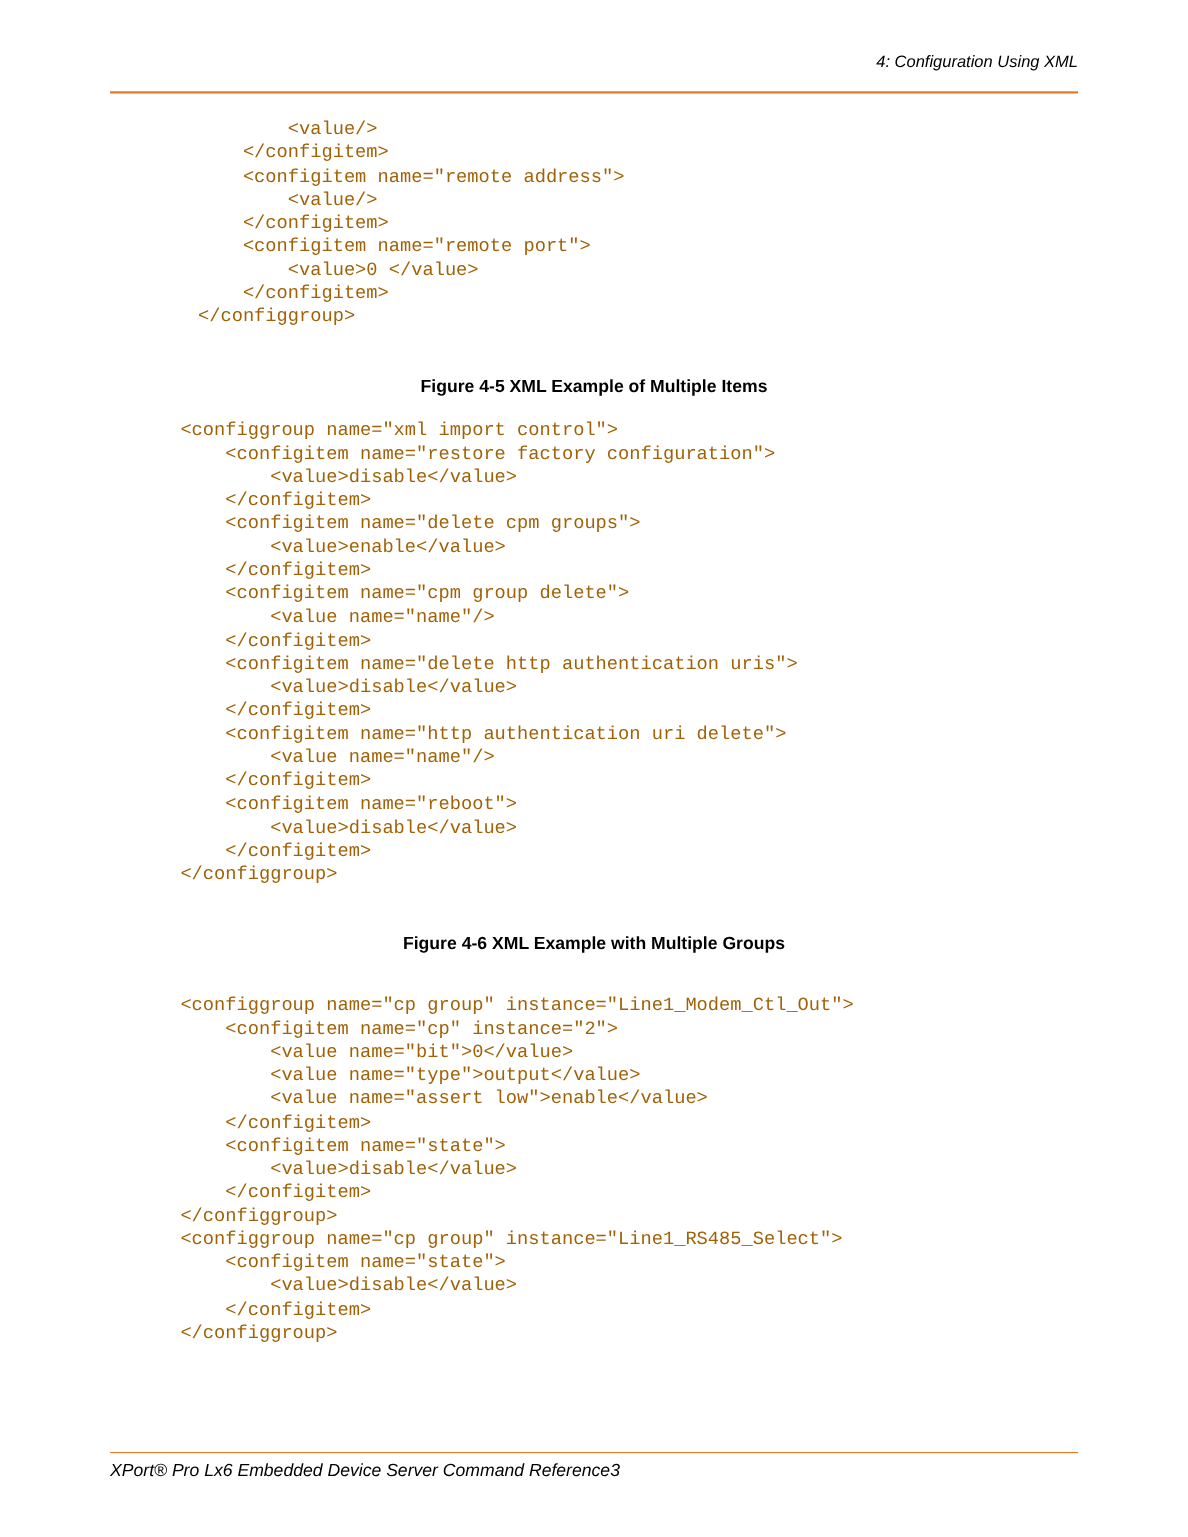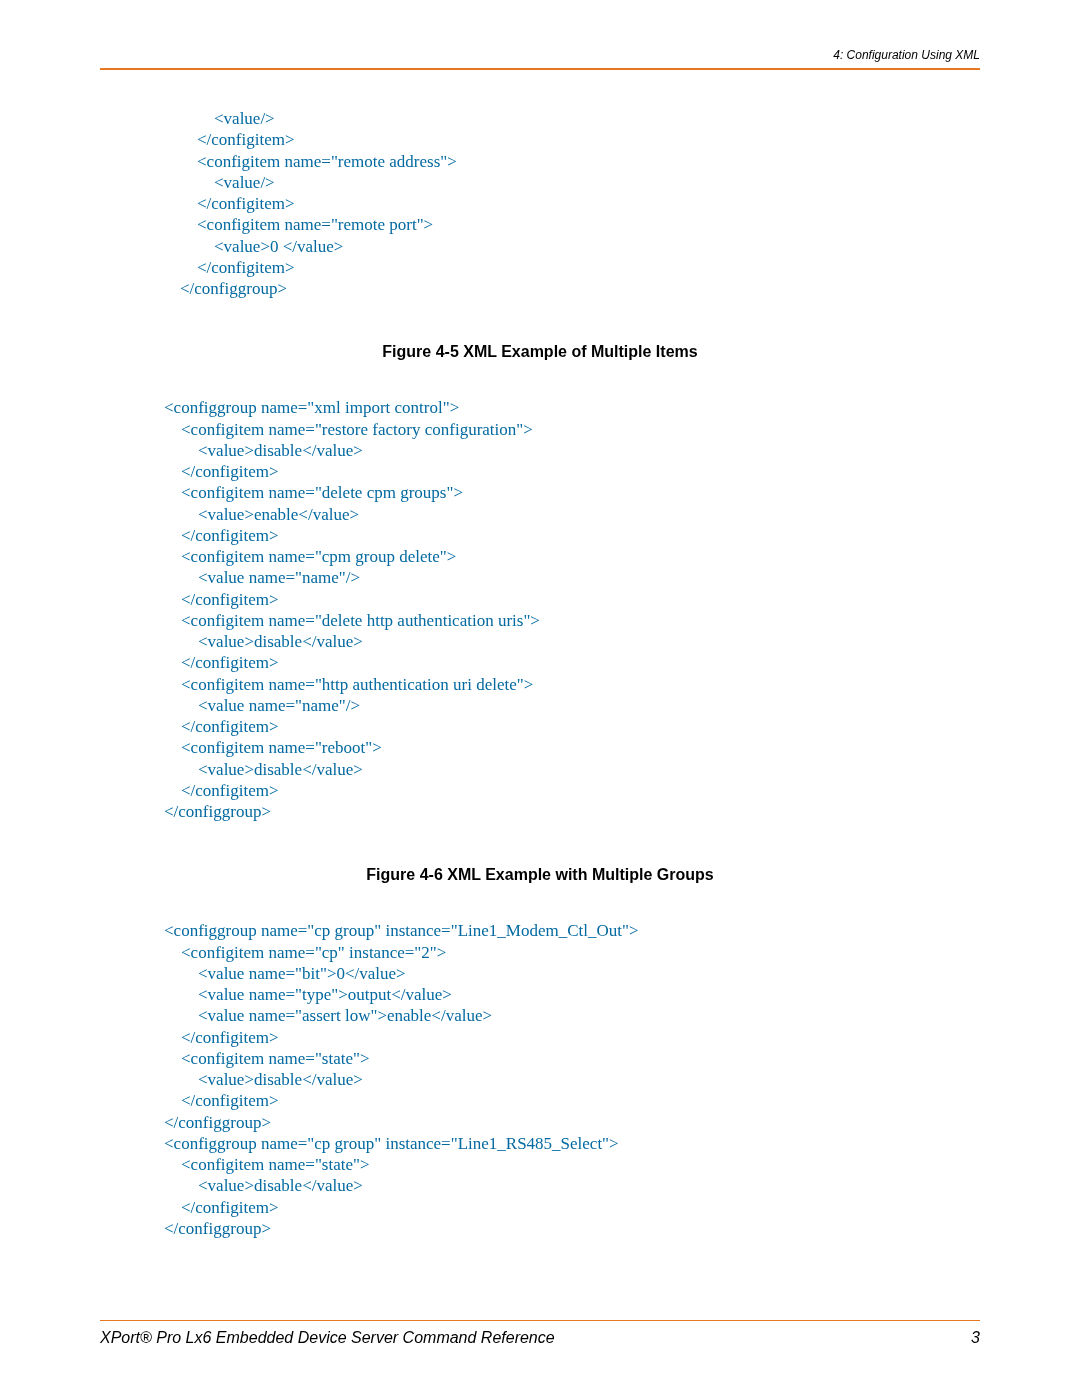--- a/index.html
+++ b/index.html
@@ -14,70 +14,69 @@
   .header-region {
     position: absolute;
     top: 48px;
     left: 100px;
     right: 100px;
   }
   .header-text {
     text-align: right;
     font-style: italic;
     font-family: Arial, Helvetica, sans-serif;
-    font-size: 12px;
+    font-size: 15px;
     color: #000;
-    padding-bottom: 6px;
+    padding-bottom: 18px;
   }
   .orange-rule {
     height: 2px;
     background: #e87722;
     width: 100%;
   }
   .content {
     position: absolute;
     top: 108px;
     left: 100px;
     right: 100px;
   }
   .code-block {
-    font-family: Liberation Serif, serif;
+    font-family: Liberation Mono, monospace;
     font-size: 17px;
     line-height: 1.25;
     white-space: pre;
-    color: #0369a1;
+    color: #a16207;
     margin-bottom: 44px;
   }
   .code-block-1 { margin-left: 80px; }
   .figure-caption {
     text-align: center;
     font-family: Arial, Helvetica, sans-serif;
     font-weight: bold;
     font-size: 16px;
     color: #000;
-    margin-bottom: 36px;
+    margin-bottom: 20px;
   }
   .figure-caption-2 { margin-top: 28px; margin-bottom: 36px; }
   .code-block-2 { margin-left: 64px; }
   .code-block-3 { margin-left: 64px; }
   .footer-region {
     position: absolute;
     bottom: 50px;
     left: 100px;
     right: 100px;
   }
   .footer-rule {
     height: 1.5px;
     background: #e87722;
     width: 100%;
     margin-bottom: 8px;
   }
   .footer-row {
     display: flex;
-    justify-content: space-between;
     font-family: Arial, Helvetica, sans-serif;
     font-style: italic;
     font-size: 16px;
     color: #000;
   }
 </style>
 </head>
 <body>
 
 <div class="header-region">

